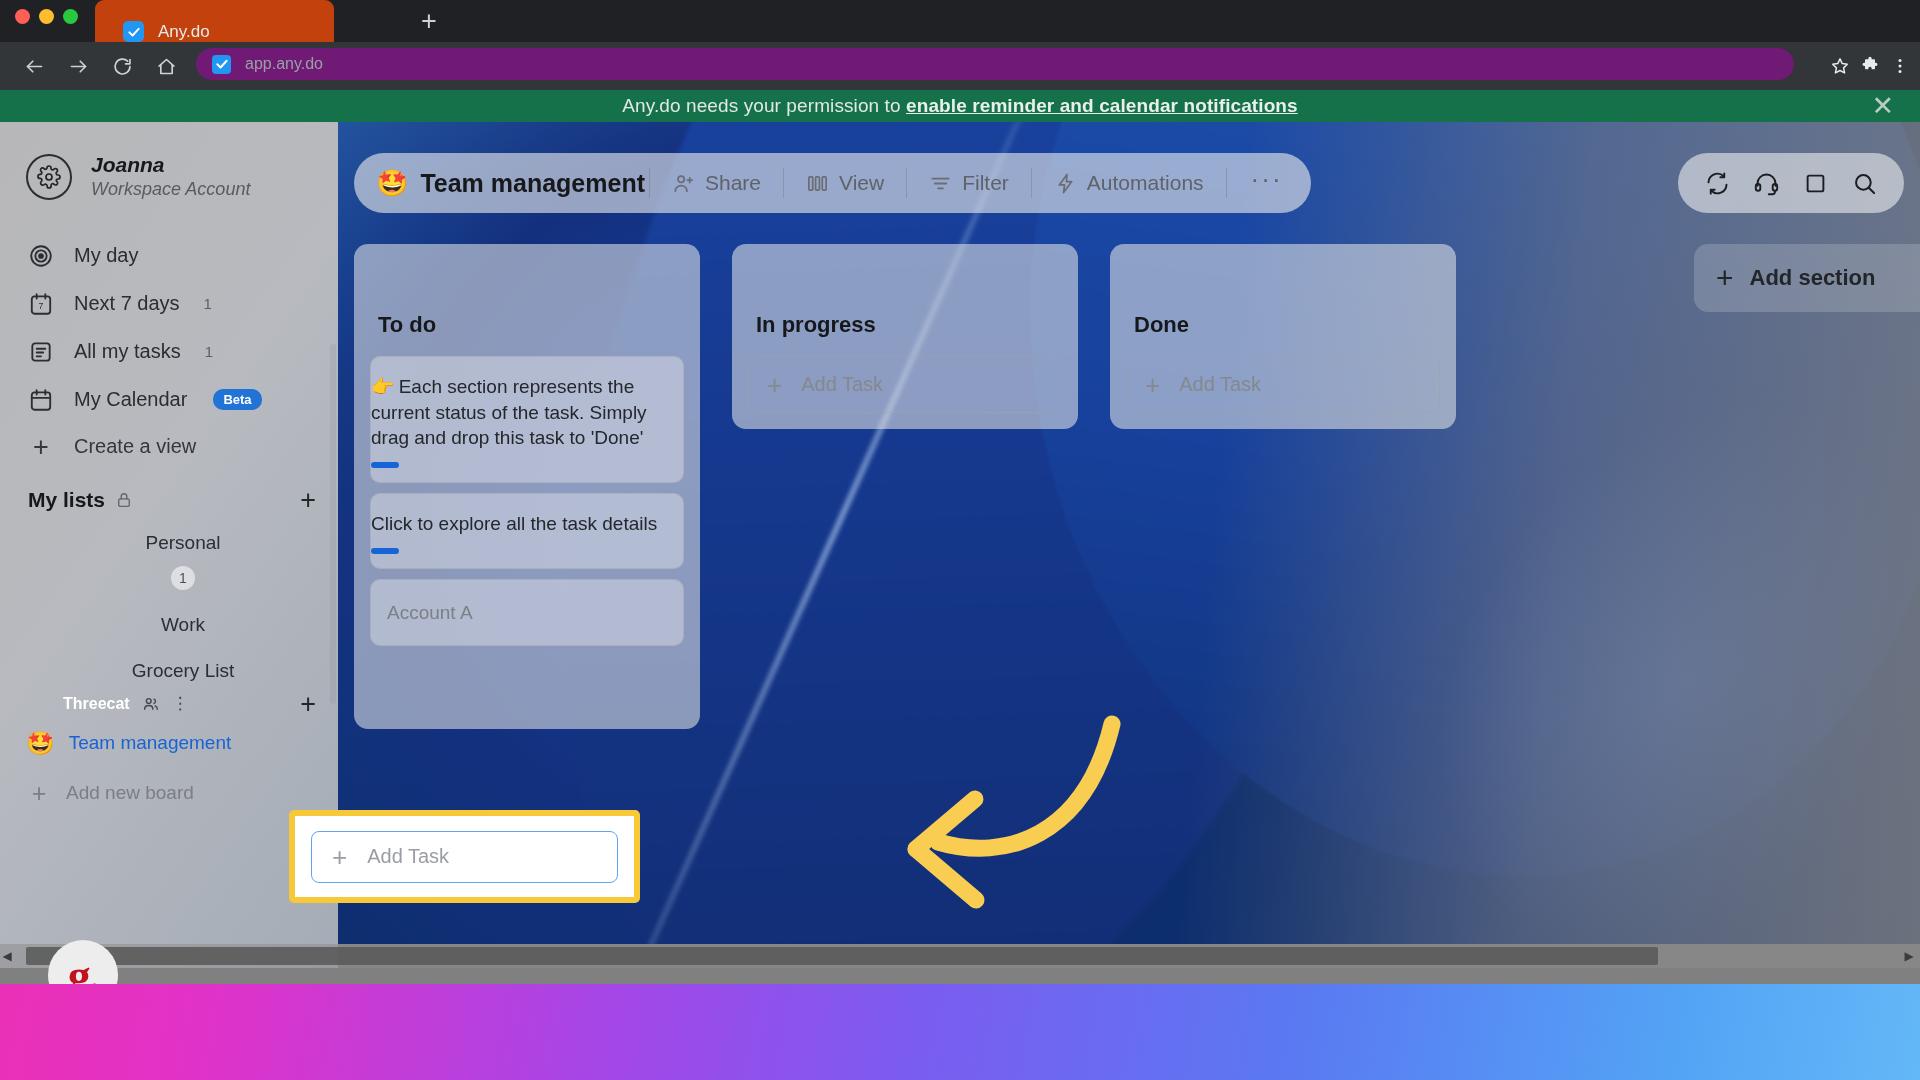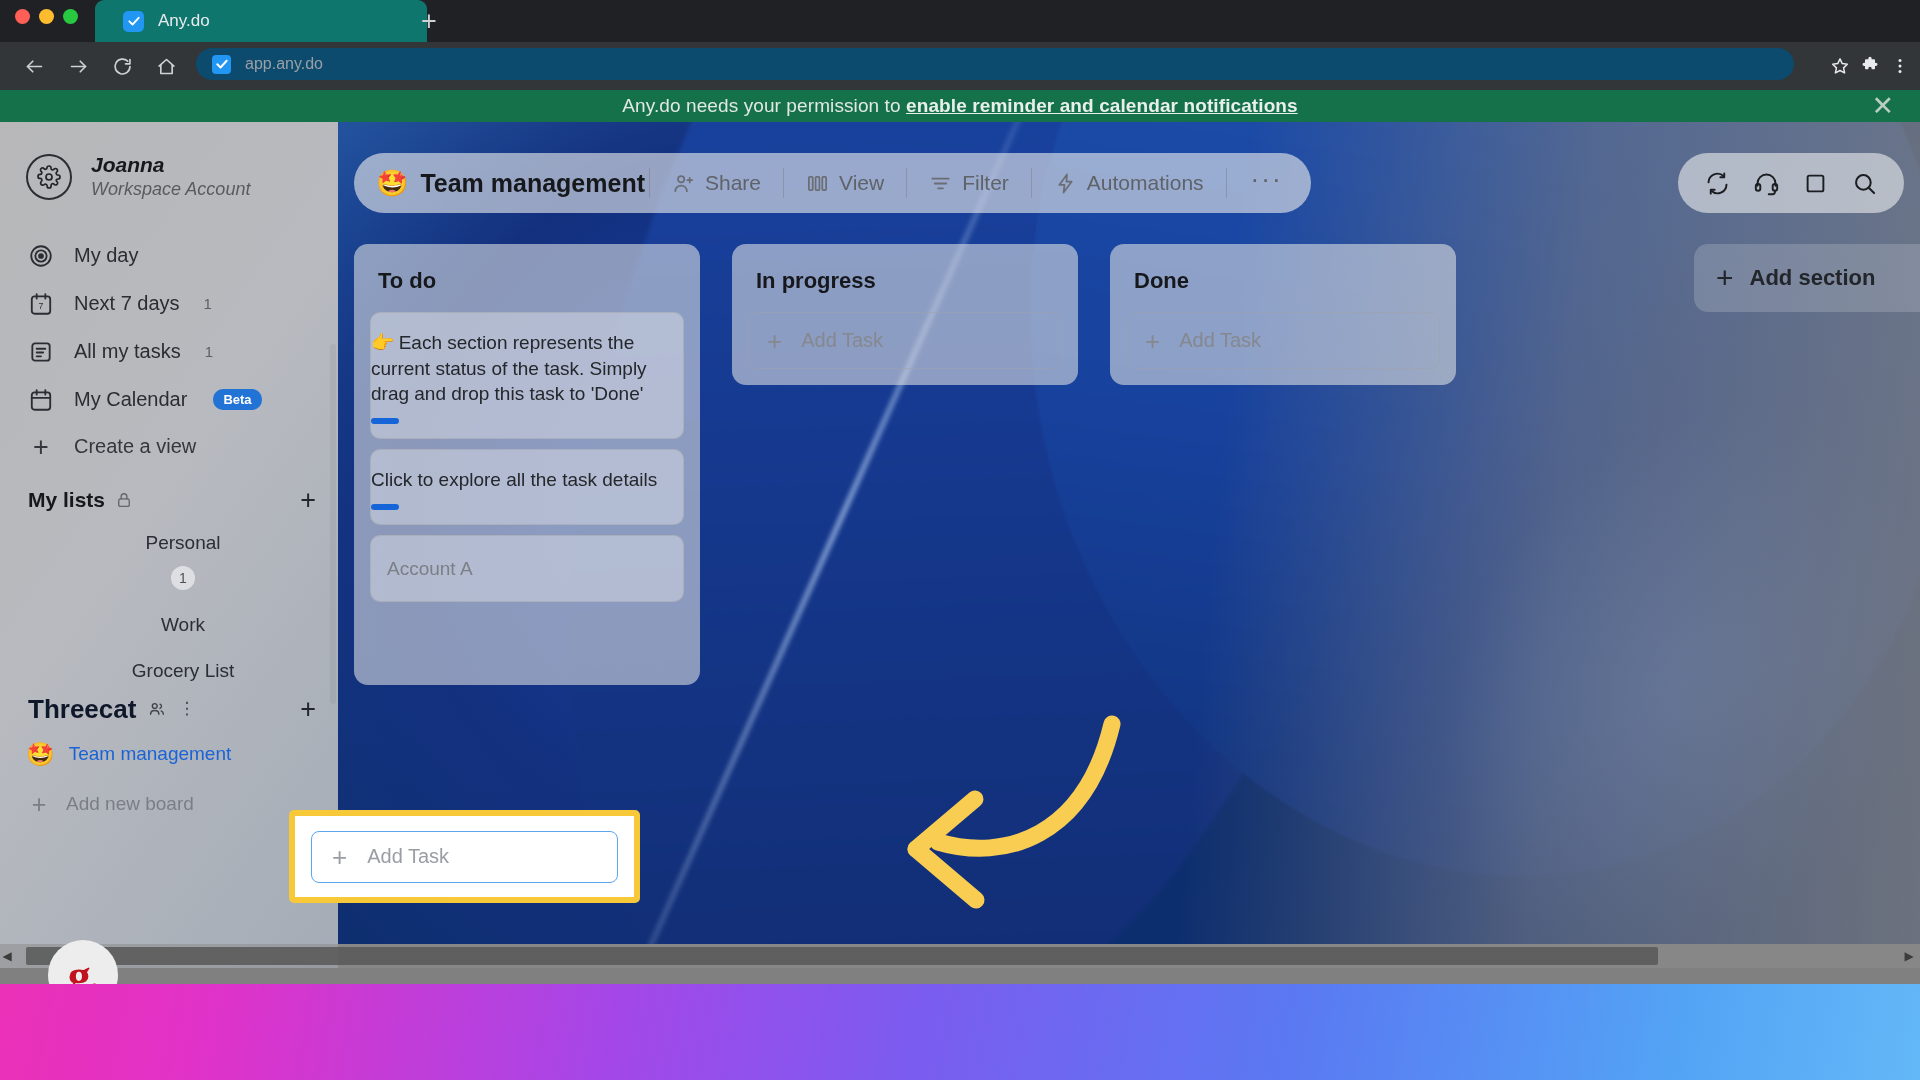--- a/index.html
+++ b/index.html
@@ -26,23 +26,23 @@
     position: relative; height: 42px; background: #202124;
     display: flex; align-items: flex-end;
   }
   .traffic { position: absolute; left: 15px; top: 9px; display: flex; gap: 9px; }
   .dot { width: 15px; height: 15px; border-radius: 50%; }
   .dot.r { background: #ff5f57; }
   .dot.y { background: #febc2e; }
   .dot.g { background: #28c840; }
 
   .tab {
-    position: absolute; left: 95px; top: 0; width: 332px; height: 42px;
-    background: #0f766e; border-radius: 9px 9px 0 0;
-    display: flex; align-items: center; padding-left: 28px; gap: 14px;
+    position: absolute; left: 95px; top: 0; width: 239px; height: 42px;
+    background: #c2410c; border-radius: 9px 9px 0 0;
+    display: flex; align-items: flex-end; padding-left: 28px; gap: 14px;
   }
   .favicon {
     width: 21px; height: 21px; border-radius: 5px; background: #2196f3;
     display: flex; align-items: center; justify-content: center;
     flex: 0 0 auto;
   }
   .favicon svg { width: 14px; height: 14px; }
   .tab-title { color: #e8eaed; font-size: 17px; white-space: nowrap; }
 
   #newtab {
@@ -57,21 +57,21 @@
     padding: 0 14px; gap: 4px; position: relative;
   }
   .navbtn {
     width: 40px; height: 40px; display: flex; align-items: center;
     justify-content: center; border-radius: 50%; color: #cfd2d4;
   }
   .navbtn svg { width: 21px; height: 21px; }
 
   #omnibox {
     position: absolute; left: 196px; top: 6px; right: 126px; height: 32px;
-    background: #0c4a6e; border-radius: 18px; display: flex;
+    background: #701a75; border-radius: 18px; display: flex;
     align-items: center; padding: 0 16px; gap: 14px;
   }
   #omnibox .favicon { width: 19px; height: 19px; border-radius: 4px; }
   .url { color: #9aa0a6; font-size: 16px; }
 
   #navright {
     position: absolute; right: 10px; top: 6px; height: 36px;
     display: flex; align-items: center; gap: 10px;
   }
   #navright .ic { color: #e8eaed; display: flex; align-items: center; }
@@ -198,21 +198,21 @@
   }
   .pillcount {
     background: rgba(255,255,255,.55); border-radius: 50%;
     width: 24px; height: 24px; font-size: 14px; color: #4d5056;
     display: flex; align-items: center; justify-content: center;
   }
 
   .trial { font-size: 14px; color: #5f6269; padding: 14px 0 2px 28px; }
 
   .ws-head { display: flex; align-items: center; padding: 0 22px 4px 28px; }
-  .ws-head .wsname { font-size: 26px; font-weight: 700; color: #0f172a; }
+  .ws-head .wsname { font-size: 16px; font-weight: 700; color: #ffffff; margin-left: 35px; }
   .ws-head .ppl { margin-left: 12px; color: #43464c; width: 18px; height: 18px; }
   .ws-head .ppl svg { width: 18px; height: 18px; display: block; }
   .ws-head .dots { margin-left: 12px; color: #43464c; font-size: 17px; letter-spacing: 1px; line-height: 12px; }
   .ws-head .sp { flex: 1; }
   .ws-head .addp { font-size: 27px; font-weight: 300; color: #22252a; line-height: 20px; }
 
   .boardrow {
     display: flex; align-items: center; gap: 14px;
     padding: 12px 0 12px 26px; font-size: 19px;
   }
@@ -265,20 +265,21 @@
   }
 
   .column {
     width: 346px; flex: 0 0 auto;
     background: rgba(226,227,229,.58);
     border-radius: 14px; padding: 18px 16px 16px;
   }
   .col-head {
     font-size: 22px; font-weight: 700; color: #16181c;
     padding: 6px 8px 18px 8px;
+    margin-top: 44px;
   }
   .task {
     background: rgba(233,234,236,.42);
     border: 1px solid rgba(160,162,168,.5);
     border-radius: 10px; padding: 17px 0 14px; margin-bottom: 10px;
   }
   .task .ttext { font-size: 19px; line-height: 1.35; color: #24272c; }
   .task .temoji { margin-right: 4px; }
   .task .tbar {
     width: 28px; height: 6px; border-radius: 3px; background: #1565d8; margin-top: 11px;

